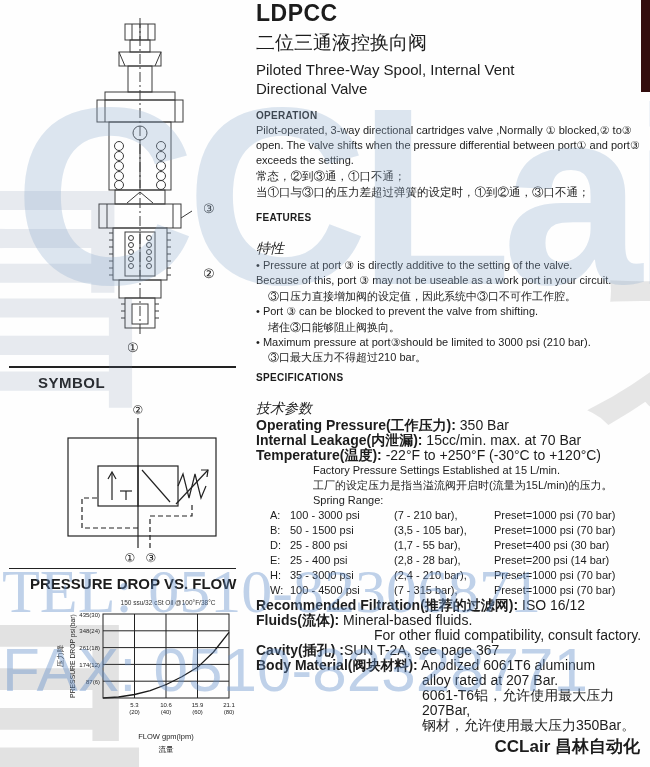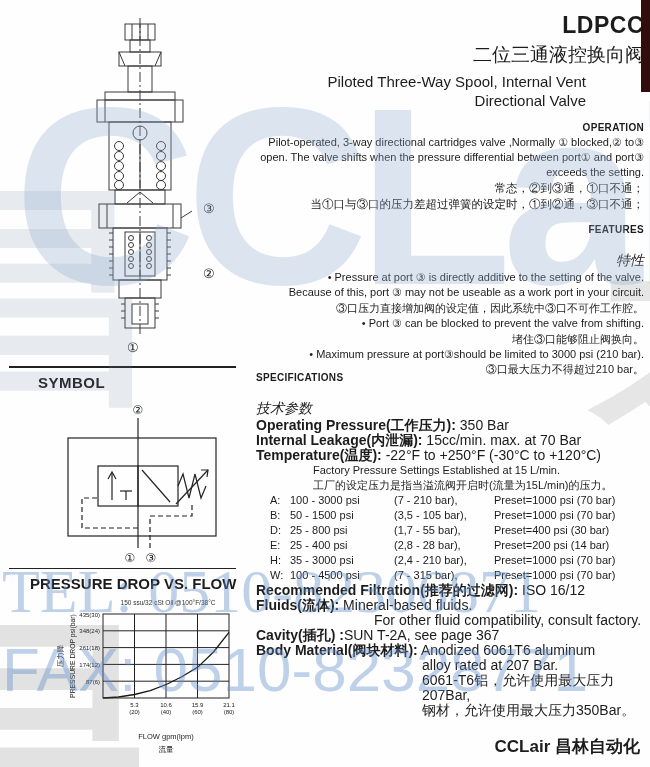--- a/index.html
+++ b/index.html
@@ -12,21 +12,21 @@
   .wm-char{font-weight:bold;z-index:3;font-family:"Liberation Sans",sans-serif;}
   .wm-char-left{left:-74px;top:140px;font-size:235px;color:rgba(110,130,160,0.16);}
   .wm-char-bottom{left:-96px;top:566px;font-size:268px;color:rgba(90,90,90,0.17);}
   .wm-char-right{left:592px;top:196px;font-size:205px;color:rgba(95,95,95,0.15);}
   .wm-tel{left:2px;top:556px;font-family:"Liberation Serif",serif;font-size:62px;
           color:rgba(98,142,202,0.40);z-index:5;}
   .wm-fax{left:2px;top:634px;font-family:Liberation Sans, sans-serif;font-size:62px;
           color:rgba(98,142,202,0.40);z-index:5;}
   .corner-bar{position:absolute;right:0;top:0;width:9px;height:92px;background:#330d0e;z-index:6;}
   
-  .col-right{position:absolute;left:256px;top:12px;width:388px;z-index:2;text-align:right;}
+  .col-right{position:absolute;left:256px;top:0;width:388px;z-index:2;}
   .model{font-size:23px;font-weight:bold;letter-spacing:.5px;}
   .title-cn{font-size:19px;margin-top:3px;}
   .title-en{font-size:15px;line-height:19px;margin-top:4px;width:330px;}
   .sec-head{font-size:10px;font-weight:bold;margin-top:12px;letter-spacing:.3px;}
   .sec-head-cn{font-size:14px;margin-top:17px;font-style:italic;}
   .body-text{font-size:11px;line-height:15px;margin-top:2px;}
   .cn-line{font-size:11.5px;line-height:16px;}
   .feat-line{font-size:11px;line-height:15.4px;}
   .feat-indent{margin-left:12px;}
   
@@ -212,20 +212,21 @@
   <div class="col-specs">
     <div class="sec-head" style="margin-top:0;">SPECIFICATIONS</div>
     <div class="sec-head-cn">技术参数</div>
 
     <div class="spec-line"><b>Operating Pressure(工作压力):</b><span> 350 Bar</span></div>
     <div class="spec-line"><b>Internal Leakage(内泄漏):</b><span> 15cc/min. max. at 70 Bar</span></div>
     <div class="spec-line"><b>Temperature(温度):</b><span> -22°F to +250°F (-30°C to +120°C)</span></div>
 
     <div class="spec-note">Factory Pressure Settings Established at 15 L/min.</div>
     <div class="spec-note">工厂的设定压力是指当溢流阀开启时(流量为15L/min)的压力。</div>
+    <div class="spec-note">Spring Range:</div>
 
     <div class="spring-row">
         <span class="sk">A:</span>
         <span class="spsi">100 - 3000 psi</span>
         <span class="sbar">(7 - 210 bar),</span>
         <span class="spre">Preset=1000 psi (70 bar)</span>
       </div>
     <div class="spring-row">
         <span class="sk">B:</span>
         <span class="spsi">50 - 1500 psi</span>

